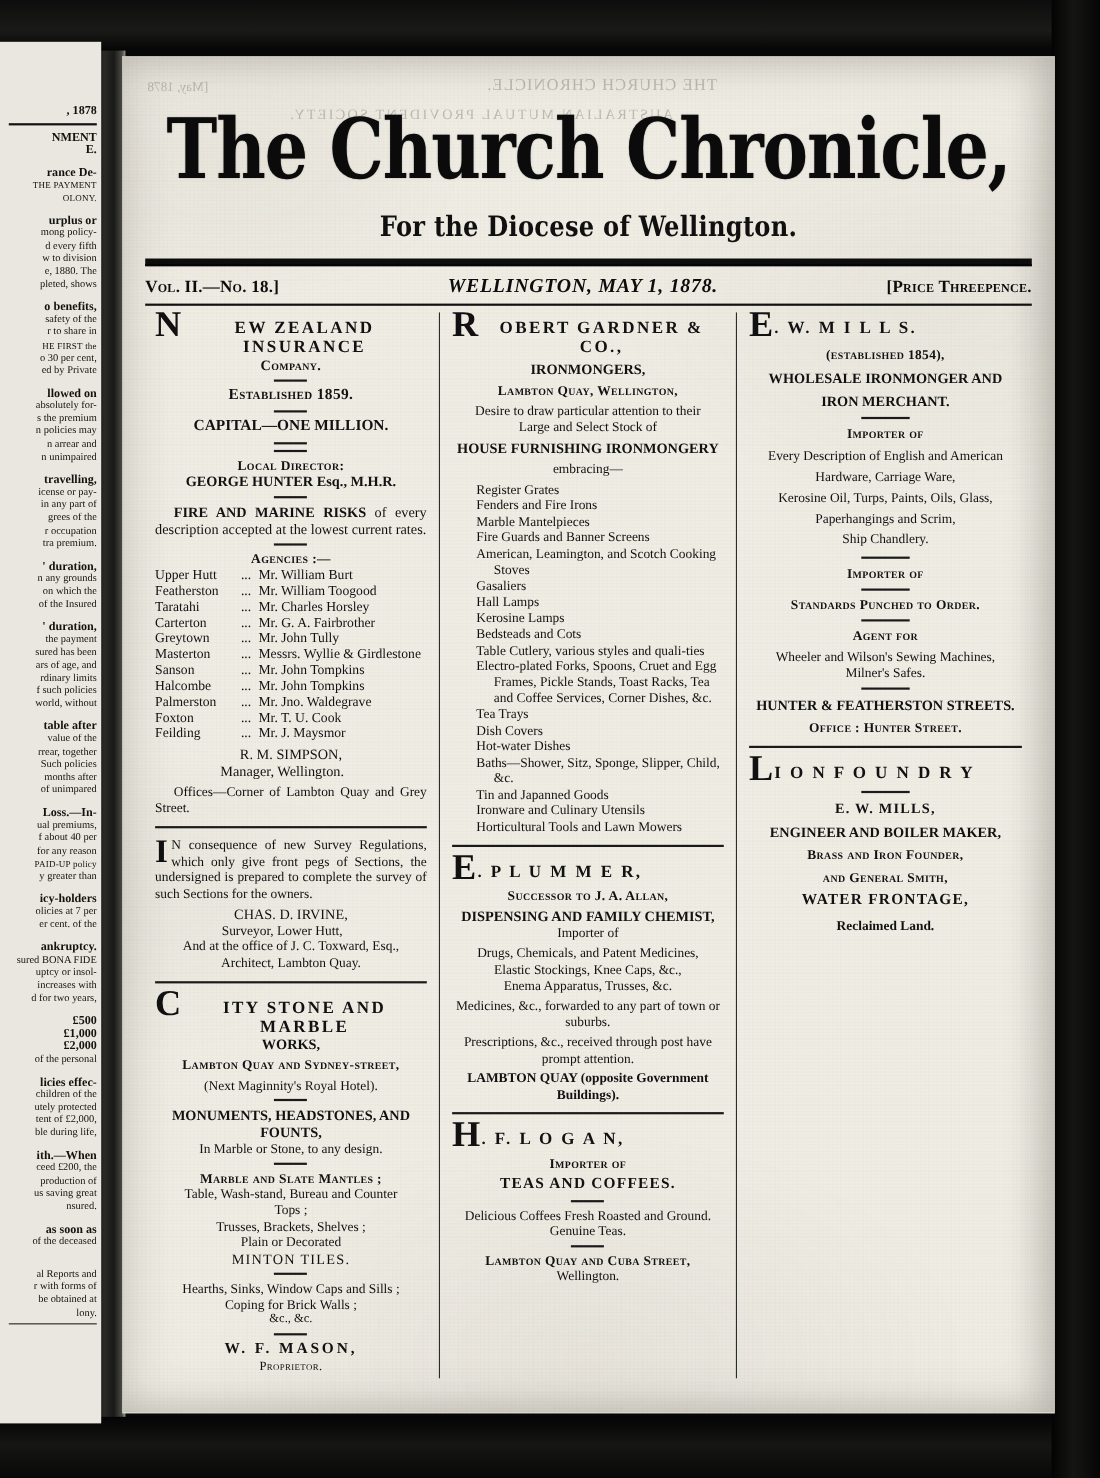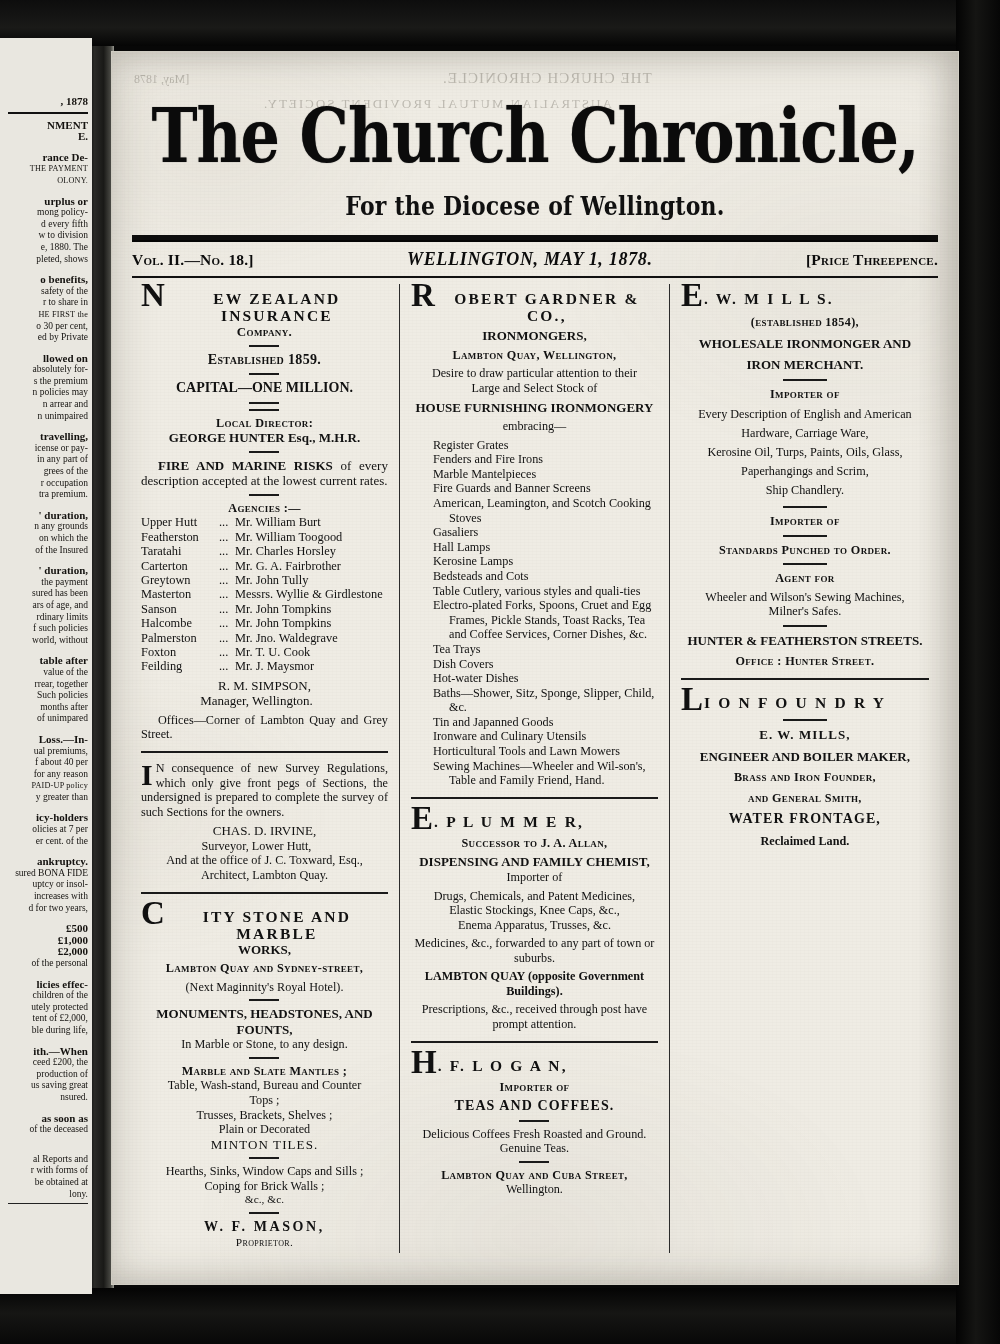--- a/index.html
+++ b/index.html
@@ -405,40 +405,39 @@
                 <div class="t12 hang2" style="padding-left: 30px; text-indent: -16px; margin-left: 8px;">Bedsteads and Cots</div>
                 <div class="t12 hang2" style="padding-left: 30px; text-indent: -16px; margin-left: 8px;">Table Cutlery, various styles and quali-ties</div>
                 <div class="t12 hang2" style="padding-left: 30px; text-indent: -16px; margin-left: 8px;">Electro-plated Forks, Spoons, Cruet and Egg Frames, Pickle Stands, Toast Racks, Tea and Coffee Services, Corner Dishes, &amp;c.</div>
                 <div class="t12 hang2" style="padding-left: 30px; text-indent: -16px; margin-left: 8px;">Tea Trays</div>
                 <div class="t12 hang2" style="padding-left: 30px; text-indent: -16px; margin-left: 8px;">Dish Covers</div>
                 <div class="t12 hang2" style="padding-left: 30px; text-indent: -16px; margin-left: 8px;">Hot-water Dishes</div>
                 <div class="t12 hang2" style="padding-left: 30px; text-indent: -16px; margin-left: 8px;">Baths—Shower, Sitz, Sponge, Slipper, Child, &amp;c.</div>
                 <div class="t12 hang2" style="padding-left: 30px; text-indent: -16px; margin-left: 8px;">Tin and Japanned Goods</div>
                 <div class="t12 hang2" style="padding-left: 30px; text-indent: -16px; margin-left: 8px;">Ironware and Culinary Utensils</div>
                 <div class="t12 hang2" style="padding-left: 30px; text-indent: -16px; margin-left: 8px;">Horticultural Tools and Lawn Mowers</div>
-                <div class="t12 hang2" style="padding-left: 30px; text-indent: -16px; margin-left: 8px;">Sewing Machines—Wheeler and Wil-son's, Table and Family Friend, Hand.</div>
               </div>
           </div>
 
           <div class="hr"></div>
 
           <div class="ad">
             <div class="dropline ctr">
               <span class="dropcap">E</span>
               <span class="drop-rest">.       P L U M M E R,</span>
             </div>
             <div class="ctr t12b scaps mt4">Successor to J. A. Allan,</div>
             <div class="ctr t13b mt4">DISPENSING AND FAMILY CHEMIST,</div>
             <div class="ctr t12">Importer of</div>
             <div class="ctr t12 mt4">Drugs, Chemicals, and Patent Medicines,</div>
             <div class="ctr t12">Elastic Stockings, Knee Caps, &amp;c.,</div>
             <div class="ctr t12">Enema Apparatus, Trusses, &amp;c.</div>
             <div class="ctr t12 mt4">Medicines,  &amp;c.,  forwarded  to  any  part  of town or suburbs.</div>
+            <div class="ctr t12 mt4">Prescriptions, &amp;c., received through post have prompt attention.</div>
             <div class="ctr t12b mt4">LAMBTON QUAY (opposite Government Buildings).</div>
-            <div class="ctr t12 mt4">Prescriptions, &amp;c., received through post have prompt attention.</div>
           </div>
 
           <div class="hr"></div>
 
           <div class="ad">
             <div class="dropline ctr">
               <span class="dropcap">H</span>
               <span class="drop-rest">.      F.      L O G A N,</span>
             </div>
             <div class="ctr t12b scaps mt4">Importer of</div>

